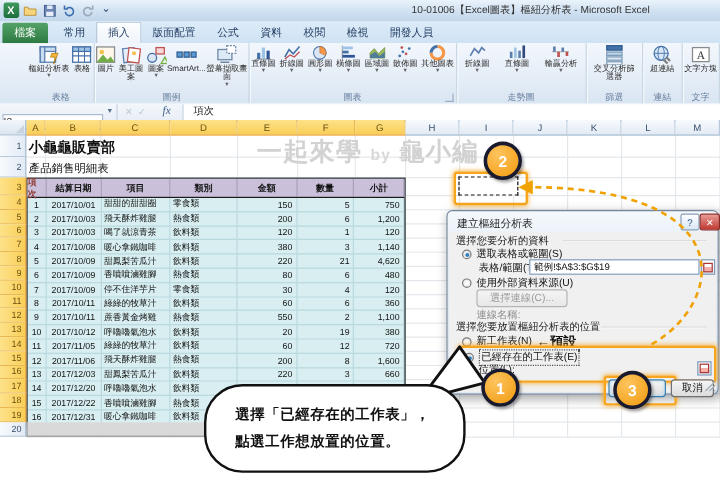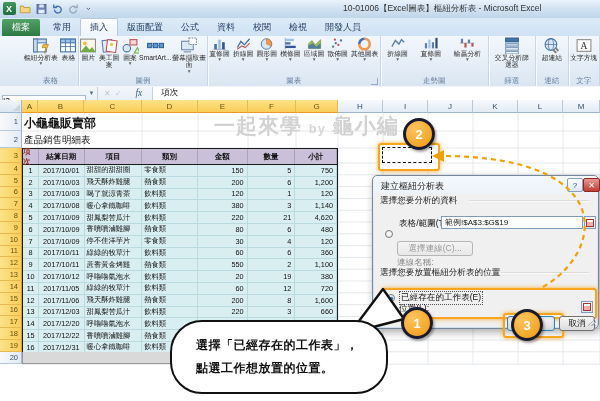--- a/index.html
+++ b/index.html
@@ -668,35 +668,45 @@
 
   <div class="abs dlg">
     <div class="abs dtitle">建立樞紐分析表</div>
     <div class="abs dhelp">?</div>
     <div class="abs dclose"></div>
     <div class="abs dbody"></div>
 
     <div class="abs dsec" style="left:7px;top:19px;">選擇您要分析的資料</div>
     <div class="abs sline" style="left:96px;top:24px;width:120px;"></div>
 
+    <div class="abs dradio" style="left:12px;top:30px;">
+      <span class="radio on"></span>
+      <span class="dlbl">選取表格或範圍(S)</span>
+    </div>
     <div class="abs dlbl" style="left:26px;top:42px;">表格/範圍(T):</div>
     <div class="abs dinput" style="left:68px;top:40px;width:142px;height:13px;">範例!$A$3:$G$19</div>
     <div class="abs picker" style="left:211px;top:40px;">
         <i></i>
       </div>
 
     <div class="abs dradio" style="left:12px;top:54px;">
       <span class="radio"></span>
+      <span class="dlbl">使用外部資料來源(U)</span>
     </div>
     <div class="abs dbtn dis" style="left:24px;top:65px;width:76px;">選擇連線(C)...</div>
     <div class="abs dlbl dim" style="left:24px;top:81px;">連線名稱:</div>
 
     <div class="abs dsec" style="left:7px;top:91px;">選擇您要放置樞紐分析表的位置</div>
     <div class="abs sline" style="left:128px;top:96px;width:88px;"></div>
 
+    <div class="abs dradio" style="left:12px;top:101px;">
+      <span class="radio"></span>
+      <span class="dlbl">新工作表(N)</span>
+      <span class="note">←預設</span>
+    </div>
 
     <div class="abs glowbox" style="left:9px;top:112px;width:211px;height:27px;"></div>
     <div class="abs dradio" style="left:14px;top:115px;">
       <span class="radio on"></span>
       <span class="dlbl focusbox">已經存在的工作表(E)</span>
     </div>
     <div class="abs dlbl" style="left:26px;top:127px;">位置(L):</div>
     <div class="abs picker" style="left:208px;top:125px;height:12px;">
         <i></i>
       </div>

